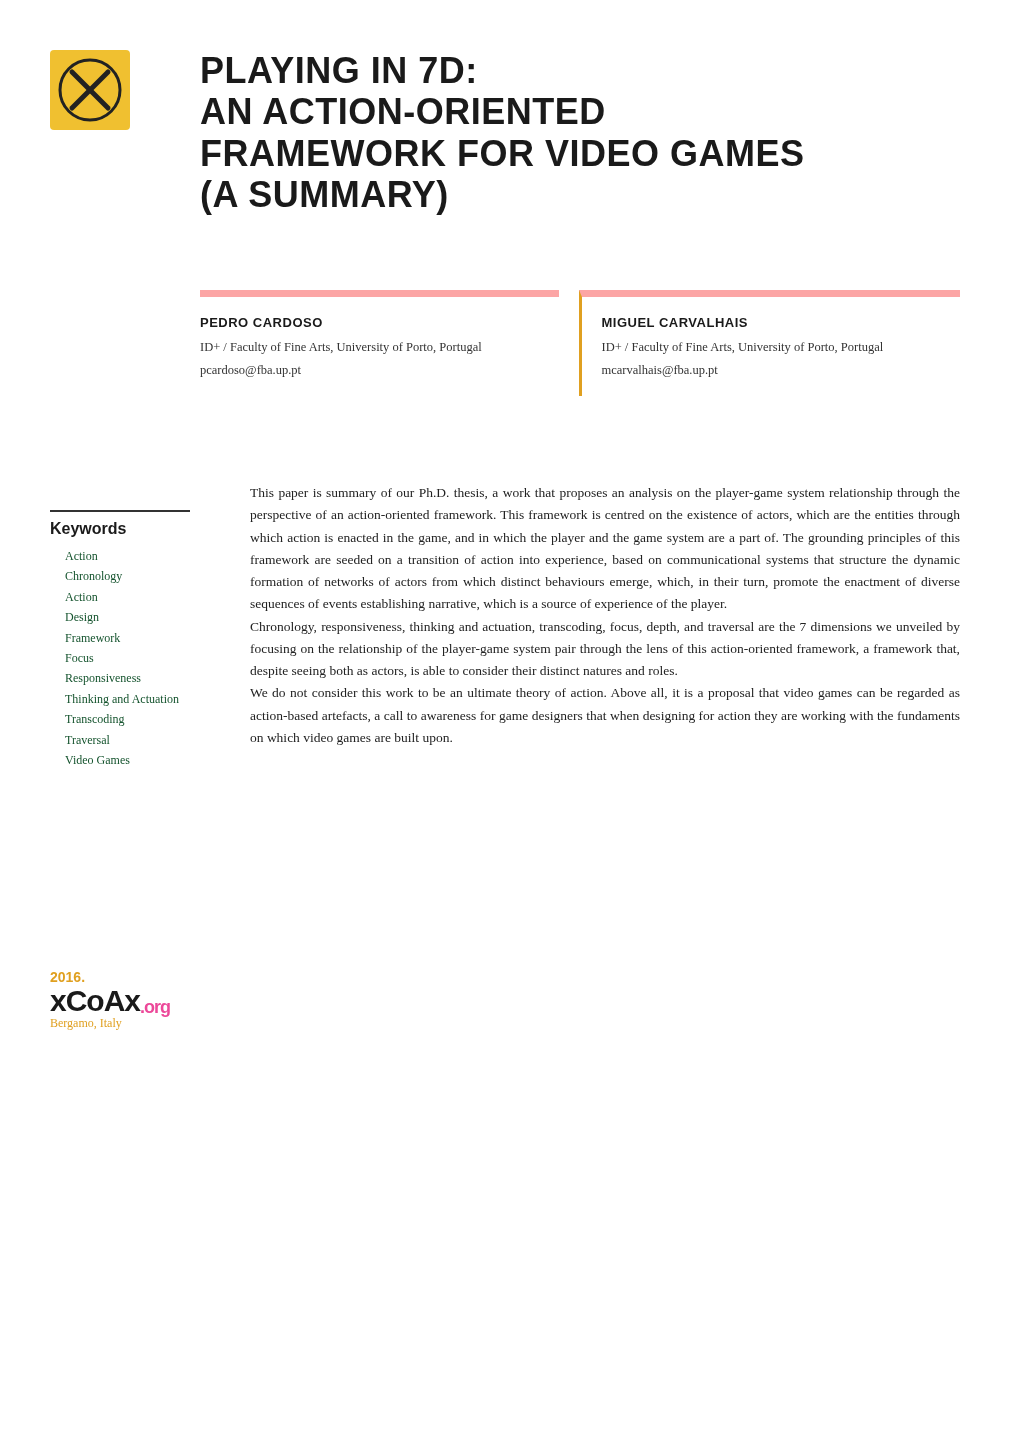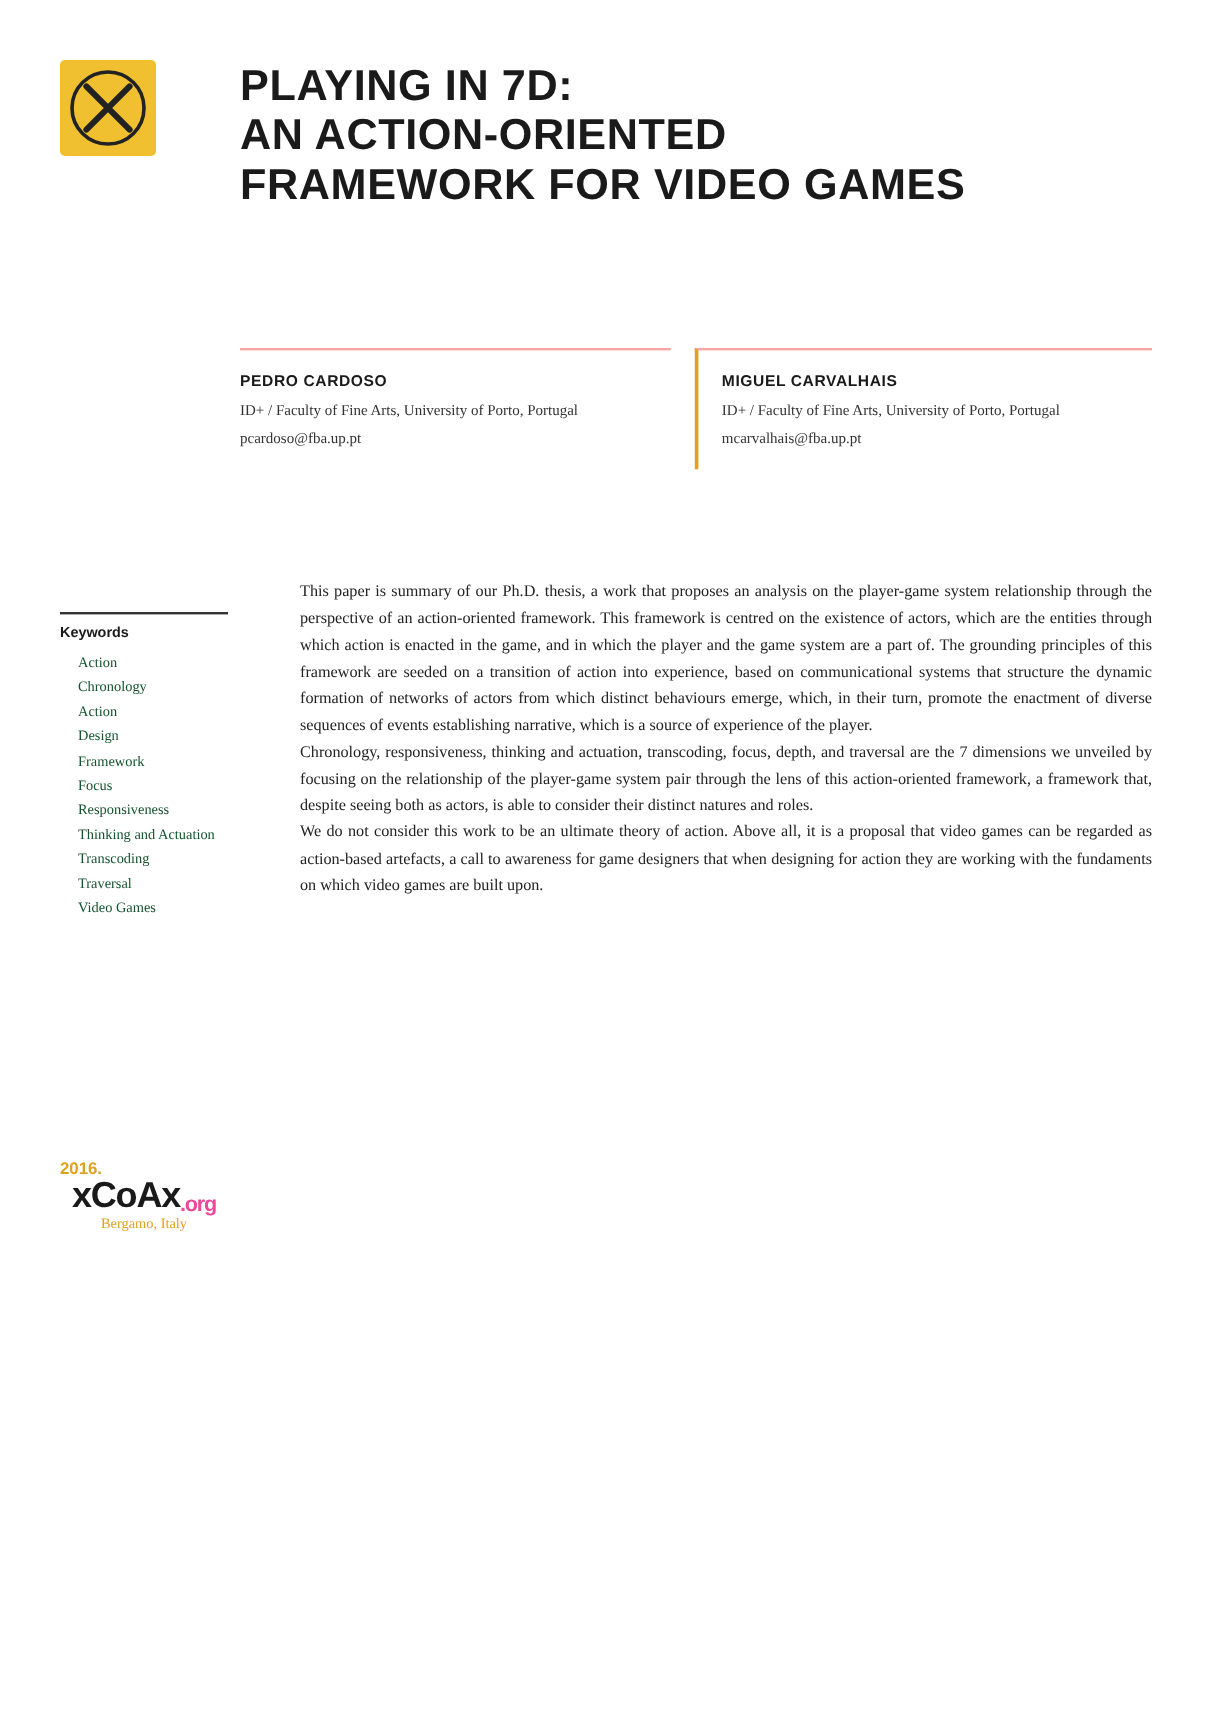--- a/index.html
+++ b/index.html
@@ -64,21 +64,21 @@
       top: 290px;
       left: 200px;
       right: 60px;
       display: flex;
       gap: 0;
     }
 
     .author-card {
       flex: 1;
       padding: 18px 20px 18px 0;
-      border-top: 2px solid #fca5a5;
+      border-top: 7px solid #fca5a5;
     }
 
     .author-card:first-child {
       margin-right: 20px;
     }
 
     .author-card:last-child {
       border-left: 3px solid #e0a020;
       padding-left: 20px;
     }
@@ -114,36 +114,35 @@
 
     .keywords-section {
       border-top: 2px solid #333;
       padding-top: 8px;
       margin-bottom: 40px;
     }
 
     .keywords-label {
       font-family: Arial, Helvetica, sans-serif;
       font-weight: 700;
-      font-size: 12px;
+      font-size: 16px;
       color: #1a1a1a;
       margin-bottom: 8px;
     }
 
     .keyword-item {
       font-size: 12px;
       color: #14532d;
       line-height: 1.7;
       margin-left: 15px;
     }
 
     
     .xcoax-area {
       margin-top: 200px;
-      text-align: center;
     }
 
     .xcoax-year {
       font-family: Arial, Helvetica, sans-serif;
       font-size: 14px;
       font-weight: 700;
       color: #e0a020;
       line-height: 1.1;
     }
 
@@ -207,20 +206,21 @@
       <line x1="22" y1="22" x2="58" y2="58" stroke="#222" stroke-width="5" stroke-linecap="round"></line>
       <line x1="58" y1="22" x2="22" y2="58" stroke="#222" stroke-width="5" stroke-linecap="round"></line>
     </svg>
   </div>
 
   <div class="title-area">
     <h1 class="main-title">
       <span>PLAYING IN 7D:</span><br>
       <span>AN ACTION-ORIENTED</span><br>
       <span>FRAMEWORK FOR VIDEO GAMES</span><br>
+      <span>(A SUMMARY)</span>
     </h1>
   </div>
 
   <div class="authors-section">
     <div class="author-card">
       <div class="author-name">PEDRO CARDOSO</div>
       <div class="author-affiliation">ID+ / Faculty of Fine Arts, University of Porto, Portugal</div>
       <div class="author-email">pcardoso@fba.up.pt</div>
     </div>
     <div class="author-card">

